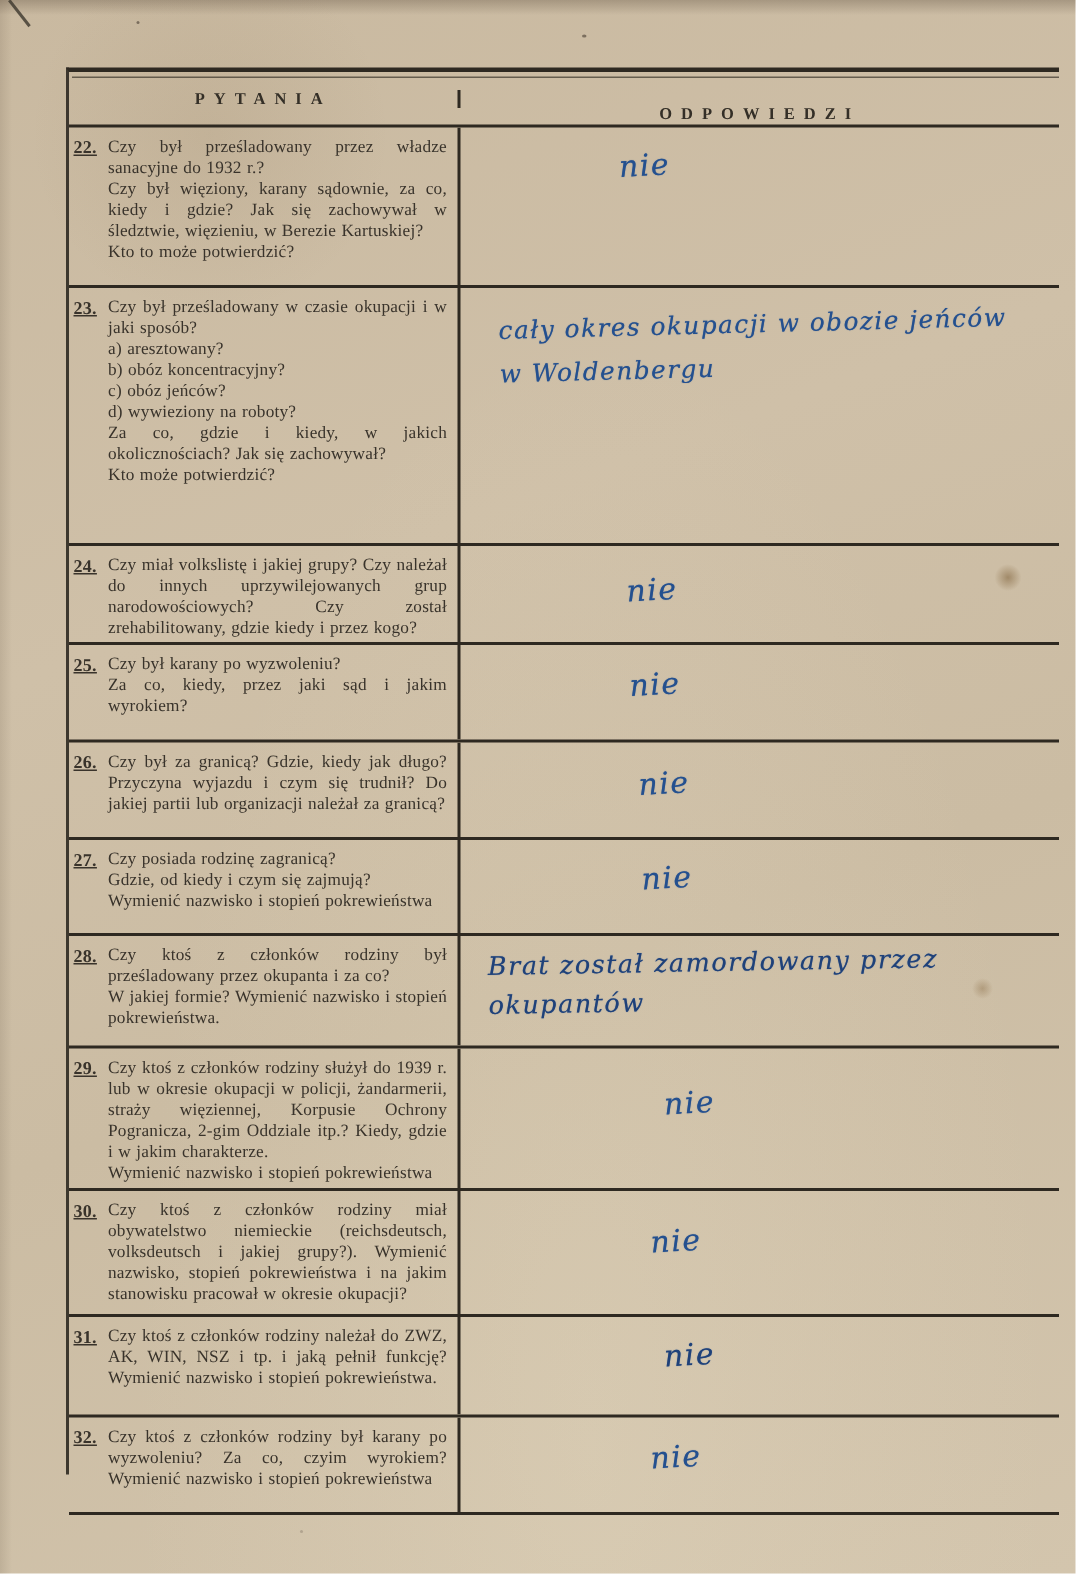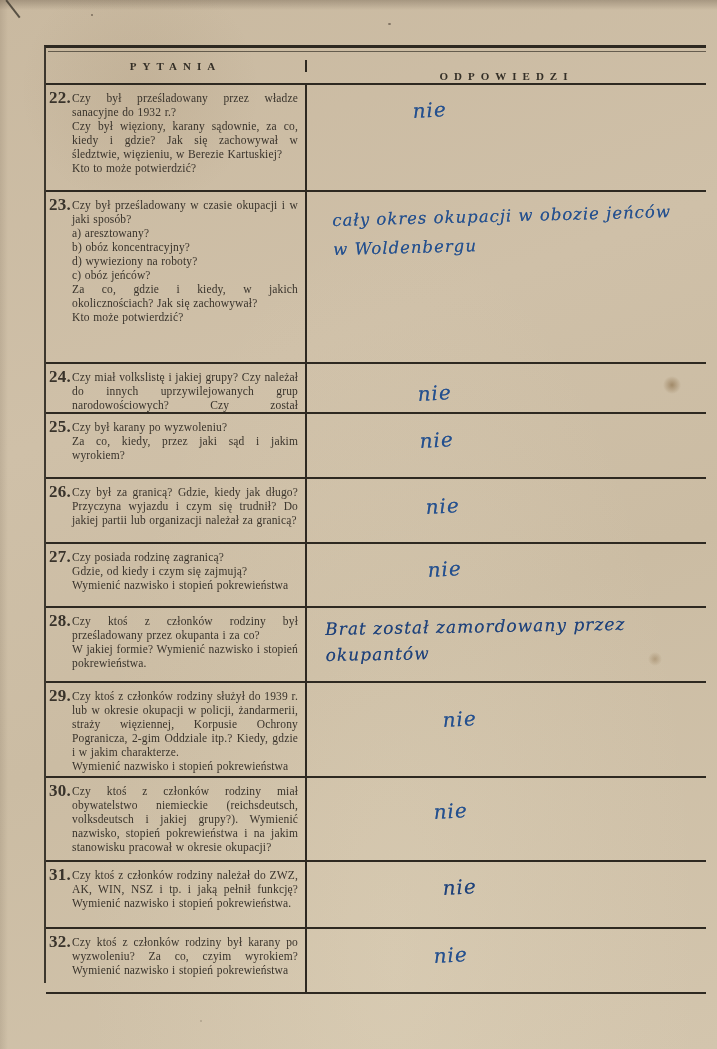--- a/index.html
+++ b/index.html
@@ -37,21 +37,21 @@
   .table::before{ 
     content:"";position:absolute;left:2px;right:0;top:3px;height:1px;
     background:rgba(46,41,33,.65);
   }
   .row{display:flex;border-bottom:2px solid var(--line);overflow:hidden;}
   .qcell{
     width:261px;flex:none;border-right:2px solid var(--line);
     display:flex;padding:6px 4px 0 3px;overflow:hidden;
   }
   .acell{flex:1;position:relative;overflow:hidden;}
-  .qnum{width:23px;flex:none;font-weight:bold;font-size:17px;line-height:14px;letter-spacing:.2px;}
+  .qnum{width:23px;flex:none;font-weight:bold;font-size:12px;line-height:14px;letter-spacing:.2px;text-decoration:underline;}
   .qtext{flex:1;font-size:11.5px;line-height:14px;text-align:justify;padding-right:3px;letter-spacing:.15px;word-spacing:.5px;}
   .qtext p{margin:0;}
   .hdr{height:37px;align-items:center;}
   .hdr .qcell{padding:0;align-items:center;justify-content:center;}
   .hdr-label{
     font-size:11px;font-weight:bold;letter-spacing:6px;
     color:#342f27;text-align:center;width:100%;
   }
   .hand{
     position:absolute;
@@ -97,35 +97,35 @@
     </div>
   </div>
 
   <div class="row" style="height:172px">
     <div class="qcell">
       <div class="qnum">23.</div>
       <div class="qtext">
         <p>Czy był prześladowany w czasie okupacji i w jaki sposób?</p>
         <p>a) aresztowany?</p>
         <p>b) obóz koncentracyjny?</p>
+        <p>c) obóz jeńców?</p>
         <p>d) wywieziony na roboty?</p>
-        <p>c) obóz jeńców?</p>
         <p>Za co, gdzie i kiedy, w jakich okolicznościach? Jak się zachowywał?</p>
         <p>Kto może potwierdzić?</p>
       </div>
     </div>
     <div class="acell">
       <div class="hand long" style="left:25px;top:14px">
         <div>cały okres okupacji w obozie jeńców</div>
         <div>w Woldenbergu</div>
       </div>
     </div>
   </div>
 
-  <div class="row" style="height:50px">
+  <div class="row" style="height:66px">
     <div class="qcell">
       <div class="qnum">24.</div>
       <div class="qtext">
         <p>Czy miał volkslistę i jakiej grupy? Czy należał do innych uprzywilejowanych grup narodowościowych? Czy został zrehabilitowany, gdzie kiedy i przez kogo?</p>
       </div>
     </div>
     <div class="acell">
       <div class="hand nie" style="left:110px;top:18px">nie</div>
     </div>
   </div>

